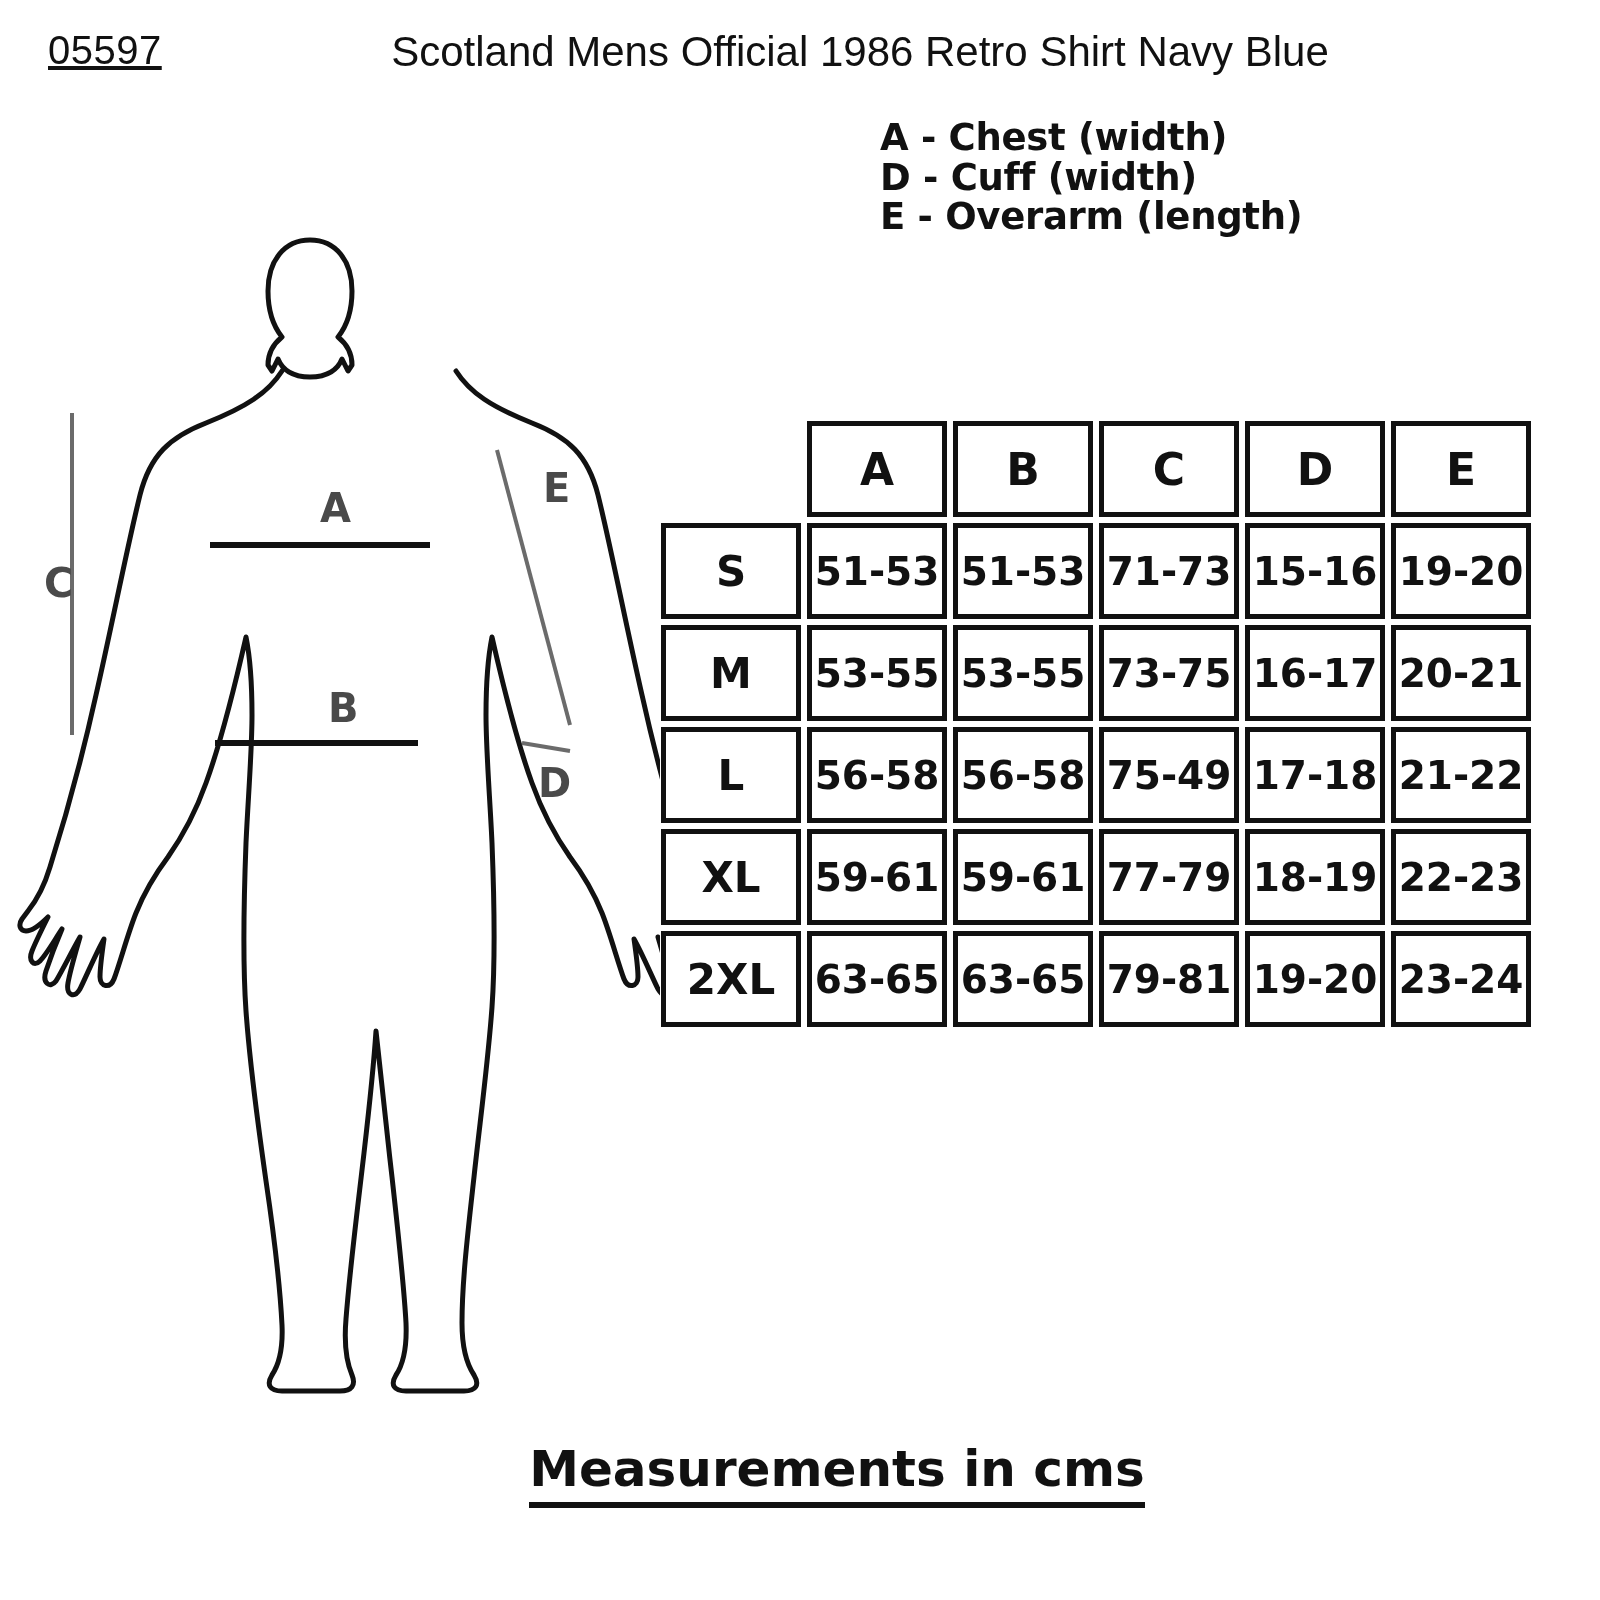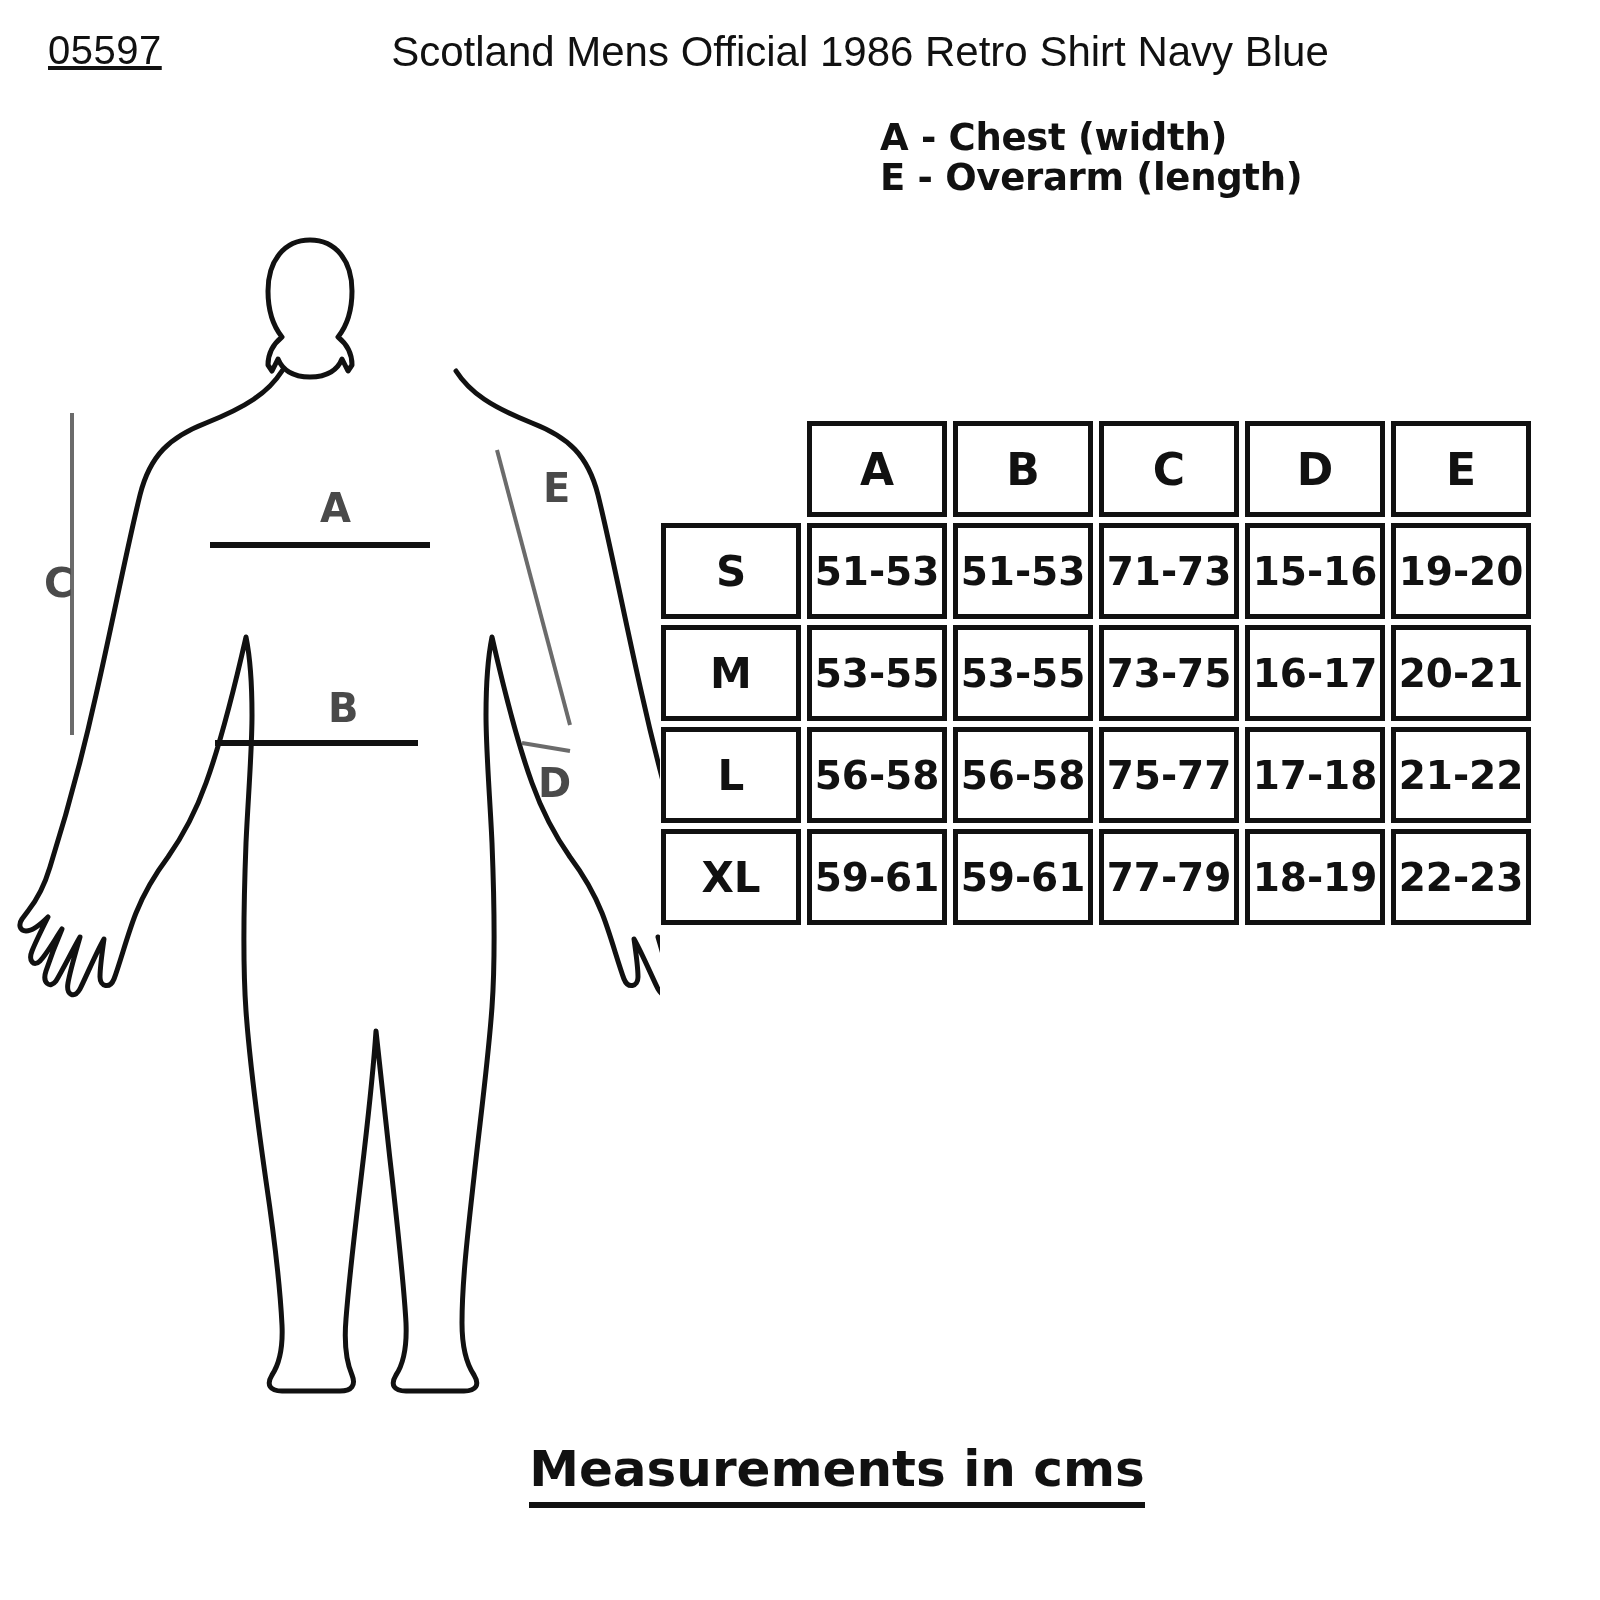--- a/index.html
+++ b/index.html
@@ -117,20 +117,21 @@
   }
 </style>
 </head>
 <body>
 
 <div id="product-code">05597</div>
 <div id="product-title">Scotland Mens Official 1986 Retro Shirt Navy Blue</div>
 
 <div id="legend">
   <div class="legend-row">A - Chest (width)</div>
+  <div class="legend-row">D - Cuff (width)</div>
   <div class="legend-row">E - Overarm (length)</div>
 </div>
 
 <div id="figure-panel">
   <svg width="650" height="1200" viewBox="0 0 650 1200">
     <g fill="none" stroke="#111111" stroke-width="5" stroke-linejoin="round" stroke-linecap="round">
 
       <path d="M300 45
                C 274 45 258 66 258 96
                C 258 116 264 132 272 142
@@ -262,31 +263,39 @@
         <td>53-55</td>
         <td>53-55</td>
         <td>73-75</td>
         <td>16-17</td>
         <td>20-21</td>
       </tr>
       <tr>
         <td class="row-head">L</td>
         <td>56-58</td>
         <td>56-58</td>
-        <td>75-77</td>
+        <td>75-49</td>
         <td>17-18</td>
         <td>21-22</td>
       </tr>
       <tr>
         <td class="row-head">XL</td>
         <td>59-61</td>
         <td>59-61</td>
         <td>77-79</td>
         <td>18-19</td>
         <td>22-23</td>
       </tr>
+      <tr>
+        <td class="row-head">2XL</td>
+        <td>63-65</td>
+        <td>63-65</td>
+        <td>79-81</td>
+        <td>19-20</td>
+        <td>23-24</td>
+      </tr>
     </tbody>
   </table>
 </div>
 
 <div id="footer-note">
   <span>Measurements in cms</span>
 </div>
 
 </body></html>

